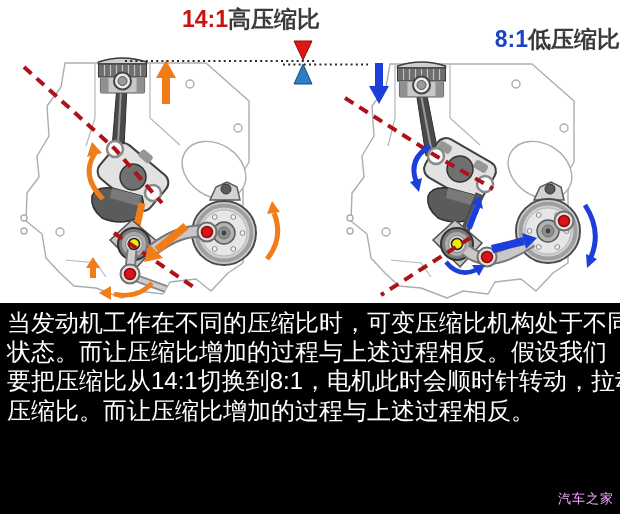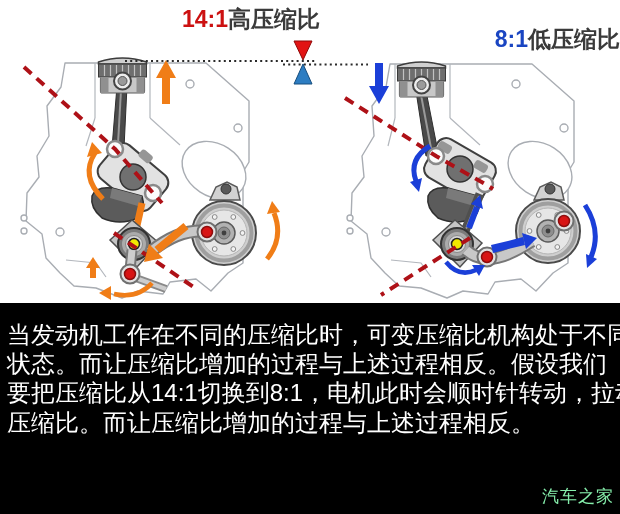--- a/index.html
+++ b/index.html
@@ -6,23 +6,23 @@
   .stage{position:relative;width:620px;height:514px;background:#fff;overflow:hidden;
          font-family:"Liberation Sans", sans-serif;}
   .diagram-svg{position:absolute;left:0;top:0;}
   .hdr{position:absolute;top:4px;height:30px;line-height:30px;font-size:23px;
        font-weight:bold;text-align:right;color:#3a3a3a;white-space:nowrap;}
   .hdr-left{left:0;width:320px;}
   .hdr-right{left:310px;width:310px;margin-top:20px;}
   .ratio-high{color:var(--high-ratio-accent,#cc1111);}
   .ratio-low{color:var(--low-ratio-accent,#1a45c2);}
   .desc{position:absolute;left:0;top:303px;width:620px;height:211px;background:#000;
-        color:#fff;box-sizing:border-box;padding:17px 4px 0 7px;}
+        color:#fff;box-sizing:border-box;padding:5px 4px 0 7px;}
   .desc-line{font-size:24px;line-height:29.2px;white-space:nowrap;letter-spacing:0;}
-  .watermark{position:absolute;right:6px;bottom:6px;font-size:17px;color:#86efac;
+  .watermark{position:absolute;right:6px;bottom:6px;font-size:13px;color:#f0abfc;
              letter-spacing:1px;margin-top:18px;}
   
   .blockline{fill:#ffffff;stroke:#a9adb3;stroke-width:1.4;stroke-linejoin:round;}
   .thinline{fill:none;stroke:#b3b7bd;stroke-width:1.2;}
   .o-arrow{fill:var(--orange-arrow,#f07d17);}
   .o-arc{fill:none;stroke:var(--orange-arrow,#f07d17);stroke-width:5;stroke-linecap:butt;}
   .o-line{fill:none;stroke:var(--orange-arrow,#f07d17);stroke-width:8;}
   .b-arrow{fill:var(--blue-arrow,#1b3fd8);}
   .b-arc{fill:none;stroke:var(--blue-arrow,#1b3fd8);stroke-width:5;}
   .b-line{fill:none;stroke:var(--blue-arrow,#1b3fd8);stroke-width:8;}

